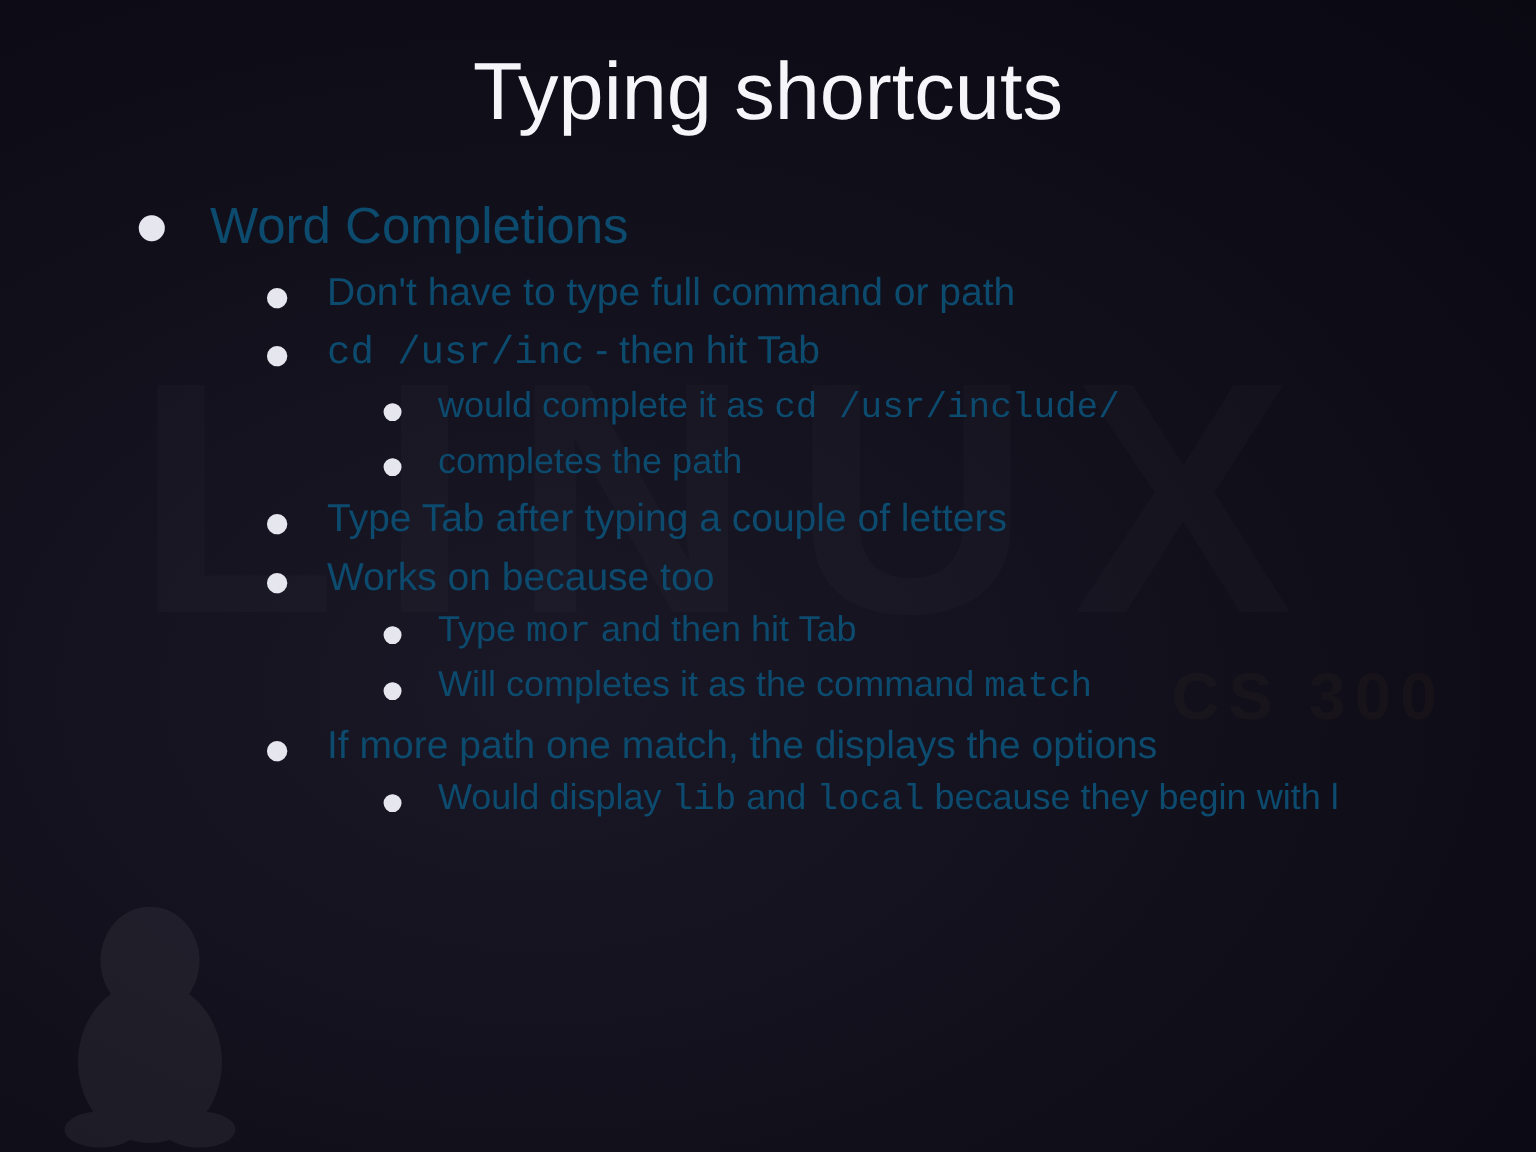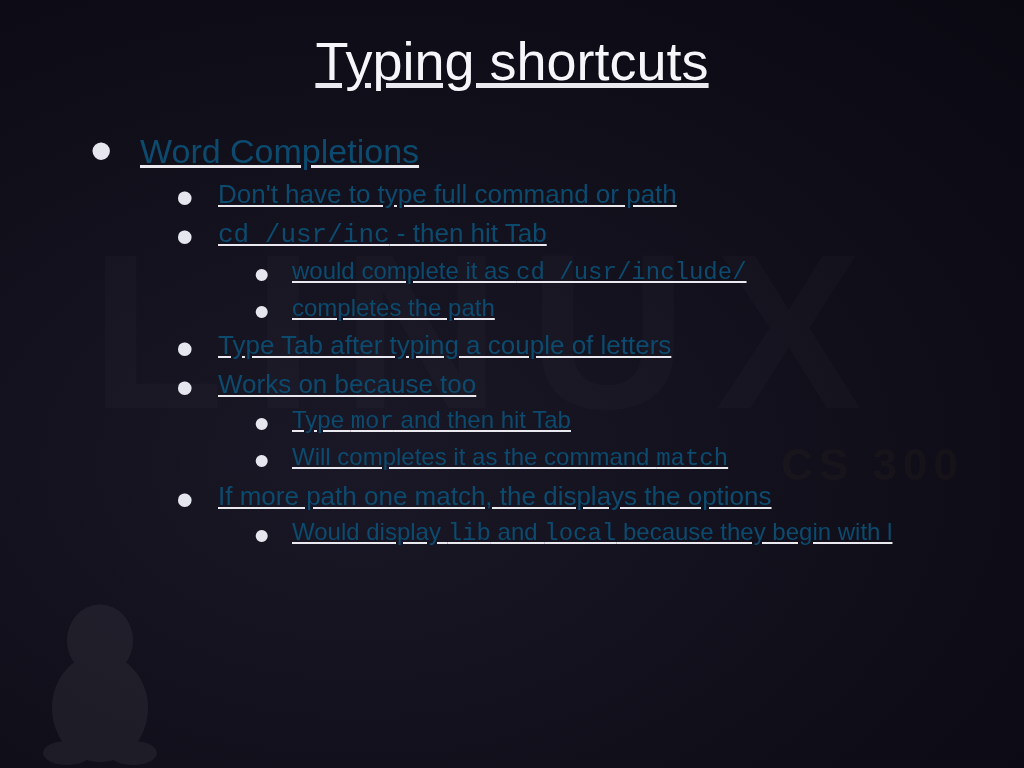--- a/index.html
+++ b/index.html
@@ -49,21 +49,20 @@
     height: 180px;
     opacity: 0.05;
     pointer-events: none;
   }
   .slide {
     position: relative;
     width: 100%;
     height: 100%;
     box-sizing: border-box;
     padding: 30px 40px 30px 40px;
-    text-decoration: underline;
   }
   h1.title {
     margin: 0 0 40px 0;
     text-align: center;
     font-size: 54px;
     font-weight: 400;
     color: #f5f5fa;
   }
   ul.lvl0 {
     list-style: none;

